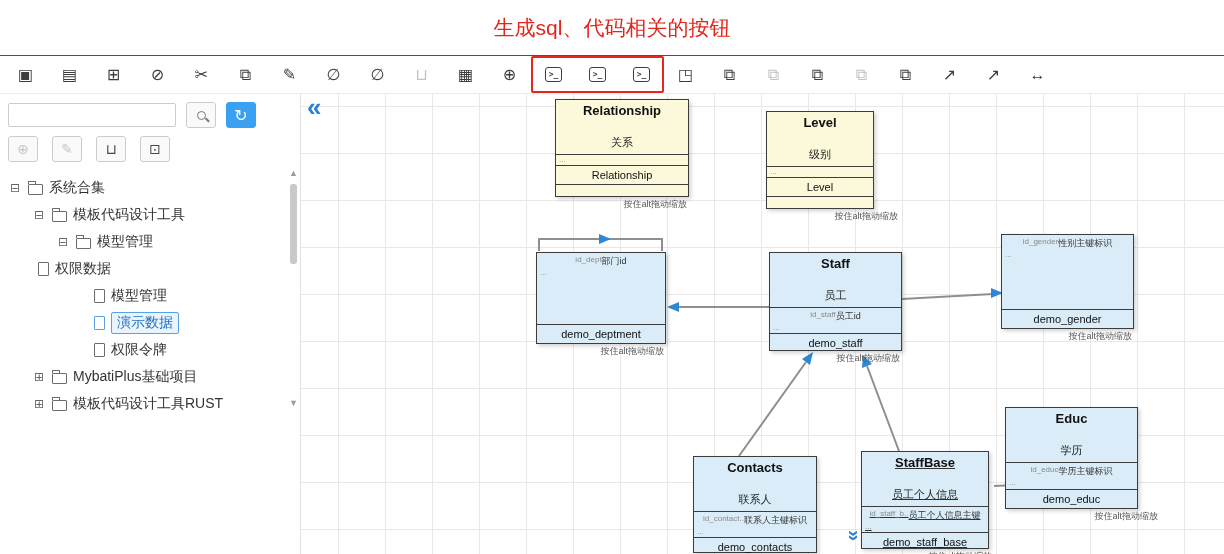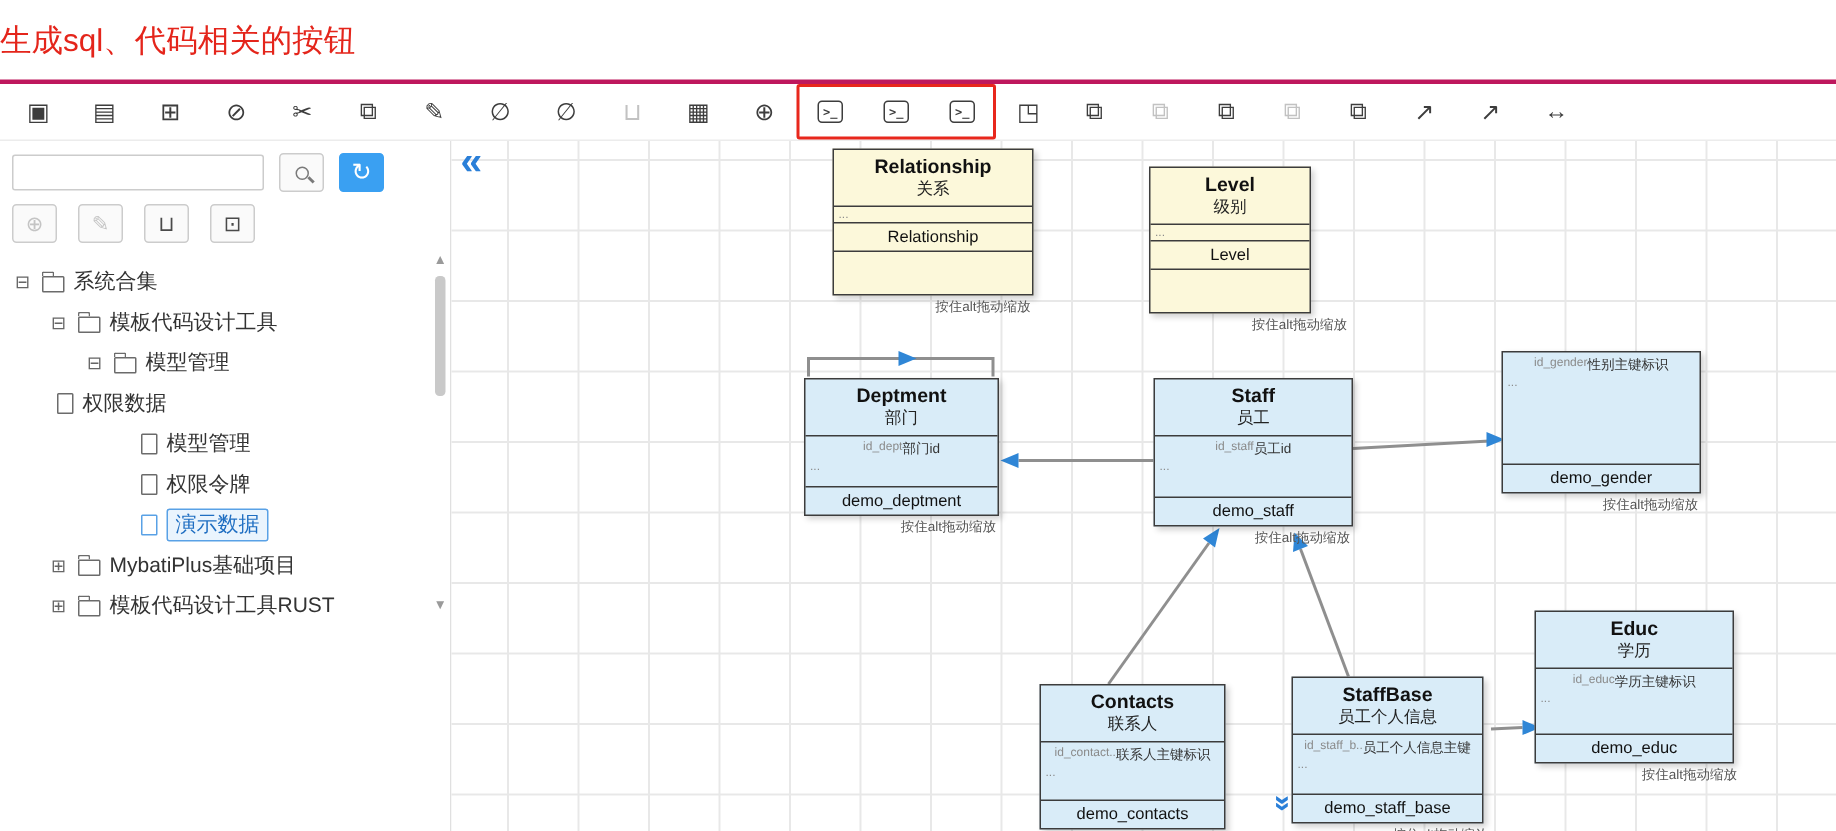--- a/index.html
+++ b/index.html
@@ -3,21 +3,21 @@
 <meta charset="utf-8">
 <style>
   * { box-sizing: border-box; }
   html,body { margin:0; padding:0; }
   body {
     width:1224px; height:554px; overflow:hidden; background:#fff; position:relative;
     font-family:"Liberation Sans","DejaVu Sans",sans-serif; color:#333;
     display:flex; flex-direction:column;
   }
   
-  .header { height:56px; flex:0 0 56px; display:flex; align-items:center; border-bottom:3px solid #be185d; }
+  .header { height:56px; flex:0 0 56px; display:flex; align-items:center; justify-content:center; border-bottom:1px solid #be185d; }
   .header .title { color:#e4251b; font-size:21px; }
   
   .toolbar { height:38px; flex:0 0 38px; display:flex; align-items:center; gap:17px; padding-left:12px; border-bottom:1px solid #ececec; }
   .tb { width:27px; height:27px; background:none; border:none; font-size:16px; color:#3d3d3d;
         display:flex; align-items:center; justify-content:center; cursor:pointer; padding:0; font-family:inherit; }
   .tb.disabled { color:#c2c2c2; }
   .term { border:1.6px solid #3d3d3d; border-radius:3px; width:17px; height:15px;
           font:bold 8px "DejaVu Sans Mono",monospace; display:flex; align-items:center; justify-content:center; }
   #hl-rect { position:absolute; border:2px solid #e8271c; border-radius:2px; pointer-events:none; z-index:9; }
   
@@ -52,21 +52,21 @@
     background-image:linear-gradient(to right,#e8e8e8 1px,transparent 1px),linear-gradient(to bottom,#e8e8e8 1px,transparent 1px);
     background-size:47px 47px; background-position:37px 12px; }
   #arrows { position:absolute; left:0; top:0; }
   #entities { position:absolute; inset:0; }
   .entity { position:absolute; display:flex; flex-direction:column; border:1.5px solid #3c3c3c;
             box-shadow:2px 2px 4px rgba(0,0,0,.18); cursor:move; }
   .entity.blue { background:#d9ecf8; }
   .entity.cream { background:#fcf8da; }
   .ent-head { border-bottom:1px solid #3c3c3c; text-align:center; padding:3px 2px 4px; }
   .ent-name { font-weight:bold; font-size:13px; color:#111; }
-  .ent-sub { font-size:11px; color:#222; margin-top:0; }
+  .ent-sub { font-size:11px; color:#222; margin-top:17px; }
   .ent-field { display:flex; justify-content:center; font-size:8px; color:#8a8a8a; padding:2px 3px 0; }
   .ent-field .fd { color:#333; font-size:9px; }
   .ent-more { font-size:8px; color:#8a8a8a; padding:0 3px; line-height:10px; }
   .sp { flex:1; }
   .ent-label { text-align:center; font-size:11px; color:#111; padding:3px 0; }
   .lb { border-top:1px solid #3c3c3c; }
   .lc { border-top:1px solid #3c3c3c; border-bottom:1px solid #3c3c3c; }
   .ent-cap { position:absolute; font-size:9px; color:#555; width:90px; text-align:right; pointer-events:none; }
   .collapse { position:absolute; left:6px; top:0px; color:#2a7fd8; font-size:26px; font-weight:bold; letter-spacing:-3px; cursor:pointer; line-height:26px; }
   .scrolldown-ind { position:absolute; left:548px; top:430px; color:#2a7fd8; font-size:20px; font-weight:bold; transform:rotate(90deg); cursor:pointer; }
@@ -146,27 +146,27 @@
           <span class="tree-label">模型管理</span>
         </div>
         <div class="tree-row" style="padding-left: 38px; font-family: Liberation Mono, monospace;">
           <span class="file"></span>
           <span class="tree-label">权限数据</span>
         </div>
         <div class="tree-row" style="padding-left: 94px;">
           <span class="file"></span>
           <span class="tree-label">模型管理</span>
         </div>
+        <div class="tree-row selected" style="padding-left: 94px;">
+          <span class="file"></span>
+          <span class="tree-label">演示数据</span>
+        </div>
         <div class="tree-row" style="padding-left: 94px;">
           <span class="file"></span>
           <span class="tree-label">权限令牌</span>
-        </div>
-        <div class="tree-row selected" style="padding-left: 94px;">
-          <span class="file"></span>
-          <span class="tree-label">演示数据</span>
         </div>
         <div class="tree-row" style="padding-left: 32px;">
           <span class="toggle">⊞</span>
           <span class="folder"></span>
           <span class="tree-label">MybatiPlus基础项目</span>
         </div>
         <div class="tree-row" style="padding-left: 32px;">
           <span class="toggle">⊞</span>
           <span class="folder"></span>
           <span class="tree-label">模板代码设计工具RUST</span>
@@ -211,24 +211,20 @@
           <div class="ent-head">
             <div class="ent-name">Level</div>
             <div class="ent-sub">级别</div>
           </div>
           <div class="ent-more">...</div>
           <div class="ent-label lc">Level</div>
           <div class="sp"></div>
         </div>
         <div class="ent-cap" style="left: 507px; top: 116px;">按住alt拖动缩放</div>
         <div class="entity blue" style="left: 235px; top: 158px; width: 130px; height: 92px;">
-          <div class="ent-head">
-            <div class="ent-name">Deptment</div>
-            <div class="ent-sub">部门</div>
-          </div>
           <div class="ent-field">
             <span class="fn">id_dept</span>
             <span class="fd">部门id</span>
           </div>
           <div class="ent-more">...</div>
           <div class="sp"></div>
           <div class="ent-label lb">demo_deptment</div>
         </div>
         <div class="ent-cap" style="left: 273px; top: 251px;">按住alt拖动缩放</div>
         <div class="entity blue" style="left: 468px; top: 158px; width: 133px; height: 99px;">
@@ -261,35 +257,35 @@
             <div class="ent-sub">联系人</div>
           </div>
           <div class="ent-field">
             <span class="fn">id_contact..</span>
             <span class="fd">联系人主键标识</span>
           </div>
           <div class="ent-more">...</div>
           <div class="sp"></div>
           <div class="ent-label lb">demo_contacts</div>
         </div>
-        <div class="entity blue" style="left: 560px; top: 357px; width: 128px; height: 98px;">
+        <div class="entity blue" style="left: 560px; top: 357px; width: 128px; height: 98px; text-decoration: underline;">
           <div class="ent-head">
             <div class="ent-name">StaffBase</div>
             <div class="ent-sub">员工个人信息</div>
           </div>
           <div class="ent-field">
             <span class="fn">id_staff_b..</span>
             <span class="fd">员工个人信息主键</span>
           </div>
           <div class="ent-more">...</div>
           <div class="sp"></div>
           <div class="ent-label lb">demo_staff_base</div>
         </div>
         <div class="ent-cap" style="left: 601px; top: 456px;">按住alt拖动缩放</div>
-        <div class="entity blue" style="left: 722px; top: 313px; width: 133px; height: 102px;">
+        <div class="entity blue" style="left: 704px; top: 313px; width: 133px; height: 102px;">
           <div class="ent-head">
             <div class="ent-name">Educ</div>
             <div class="ent-sub">学历</div>
           </div>
           <div class="ent-field">
             <span class="fn">id_educ</span>
             <span class="fd">学历主键标识</span>
           </div>
           <div class="ent-more">...</div>
           <div class="sp"></div>

